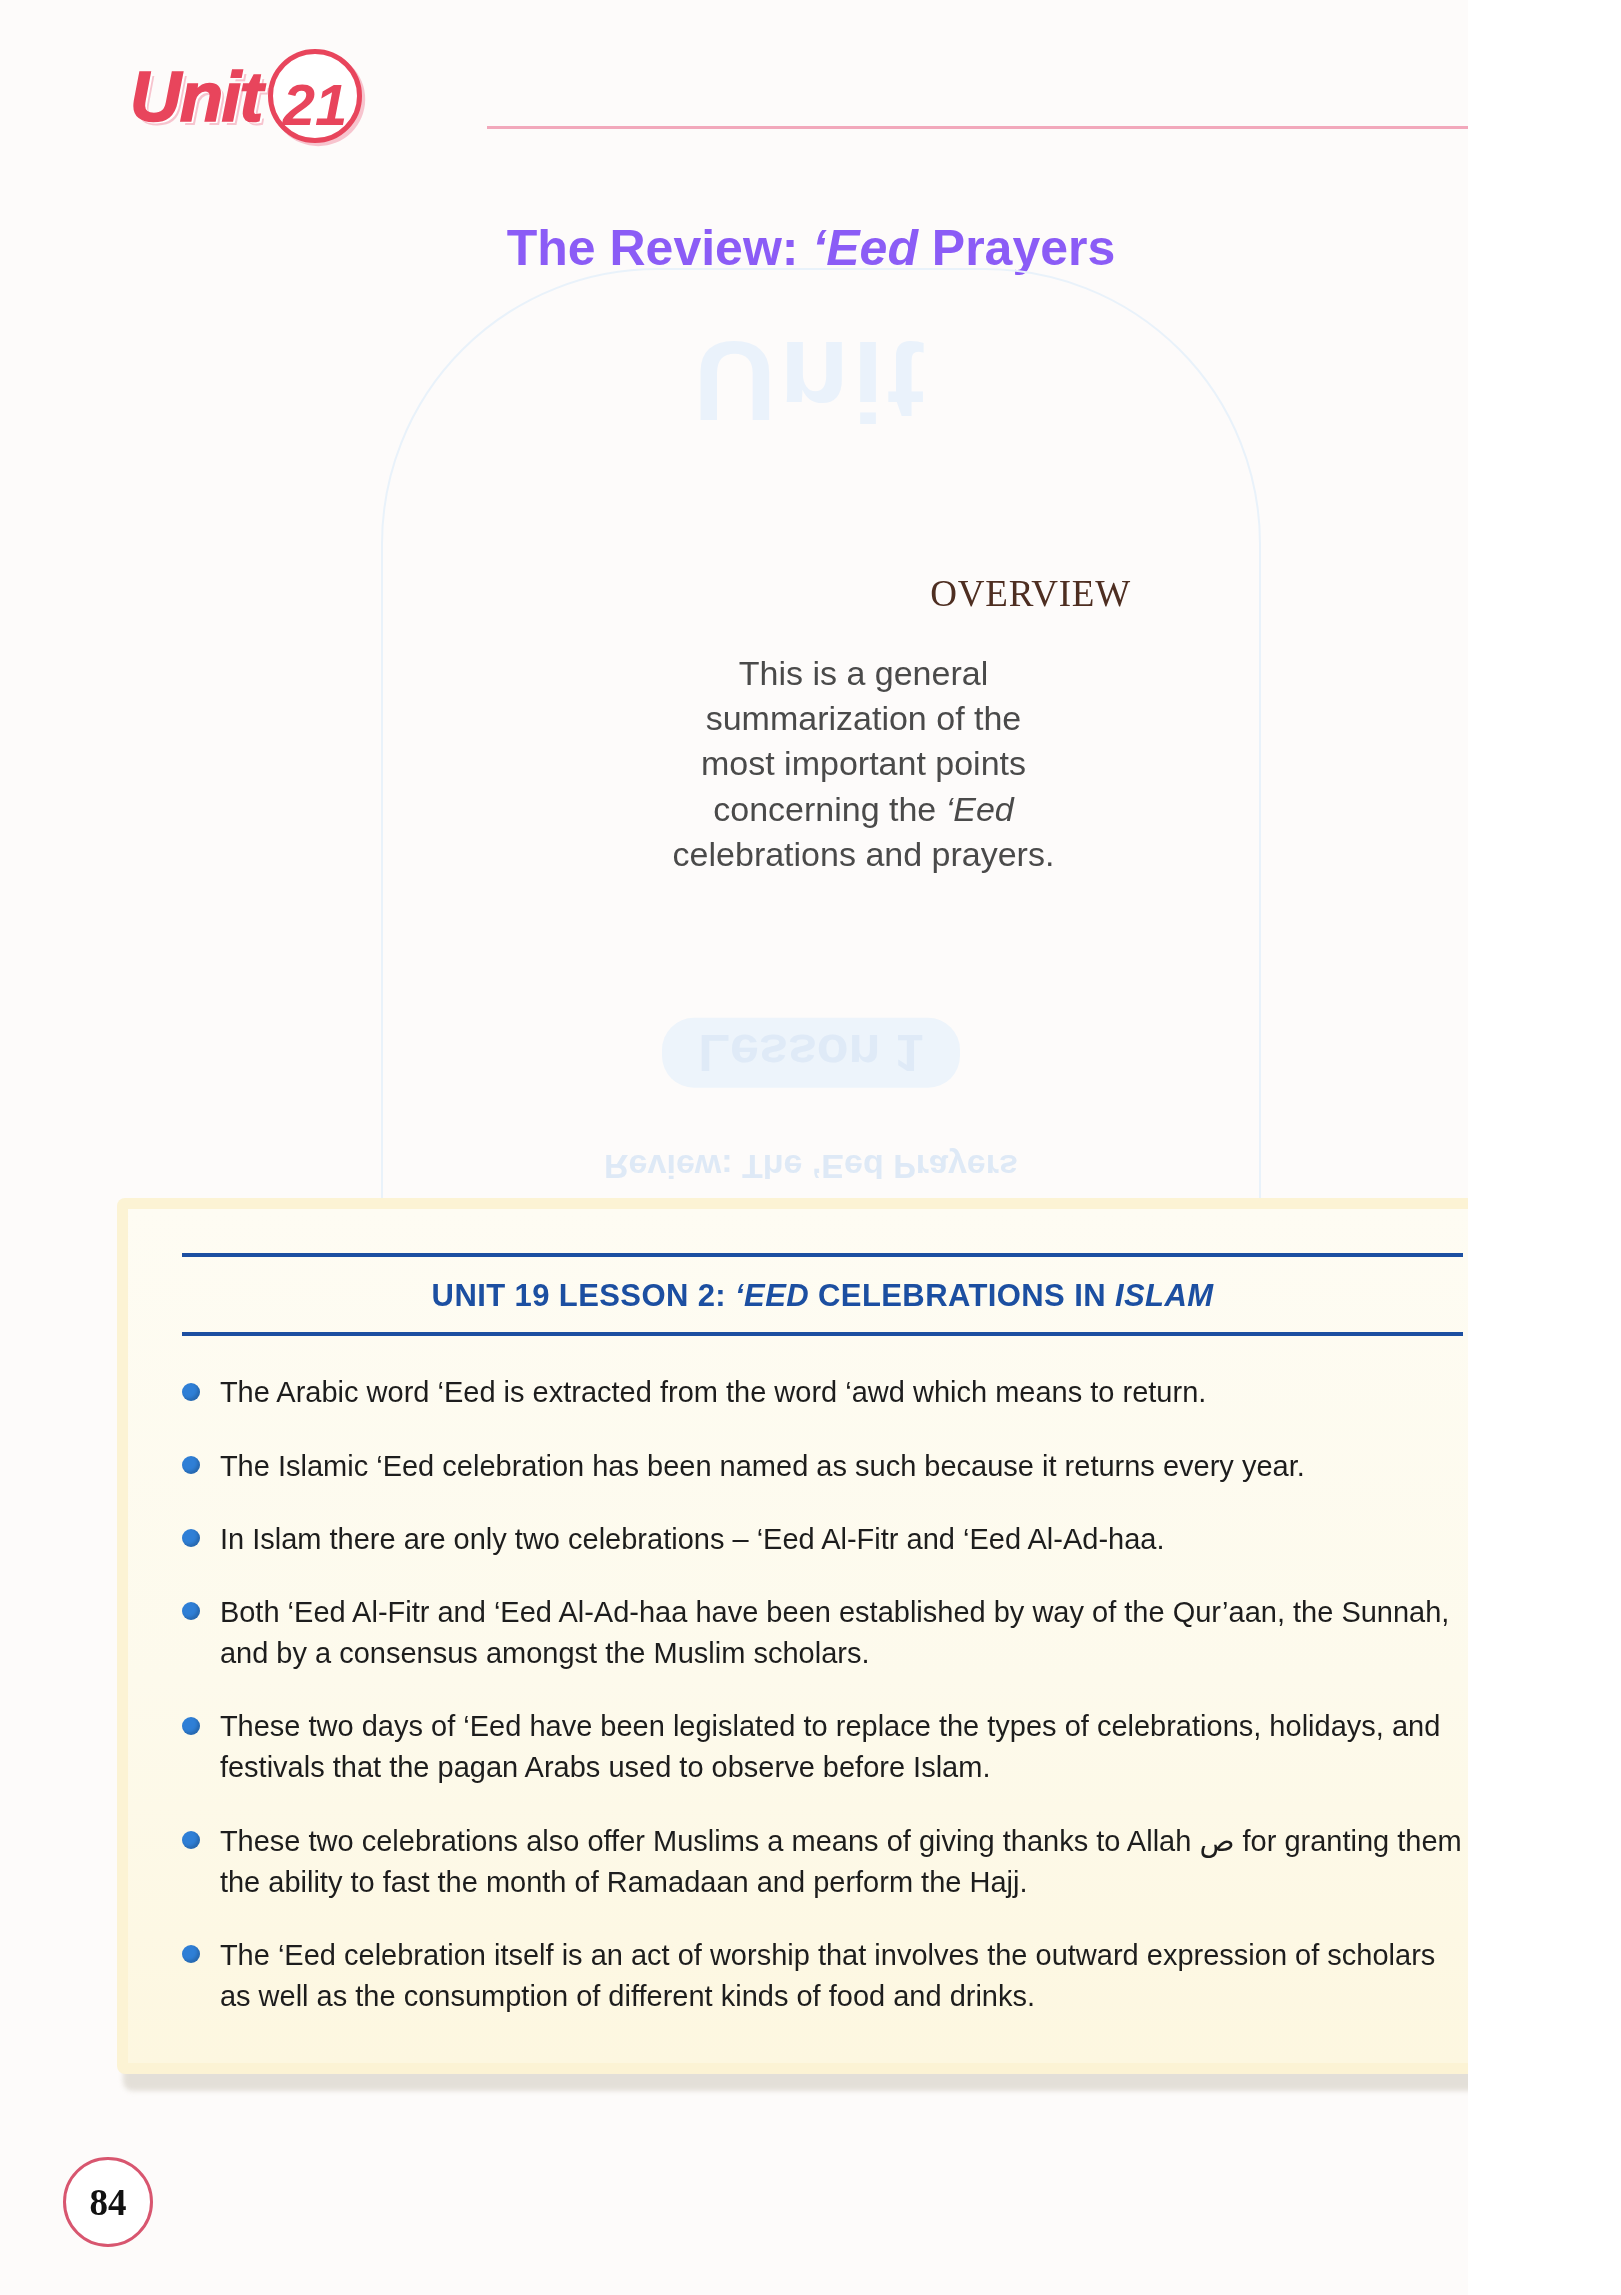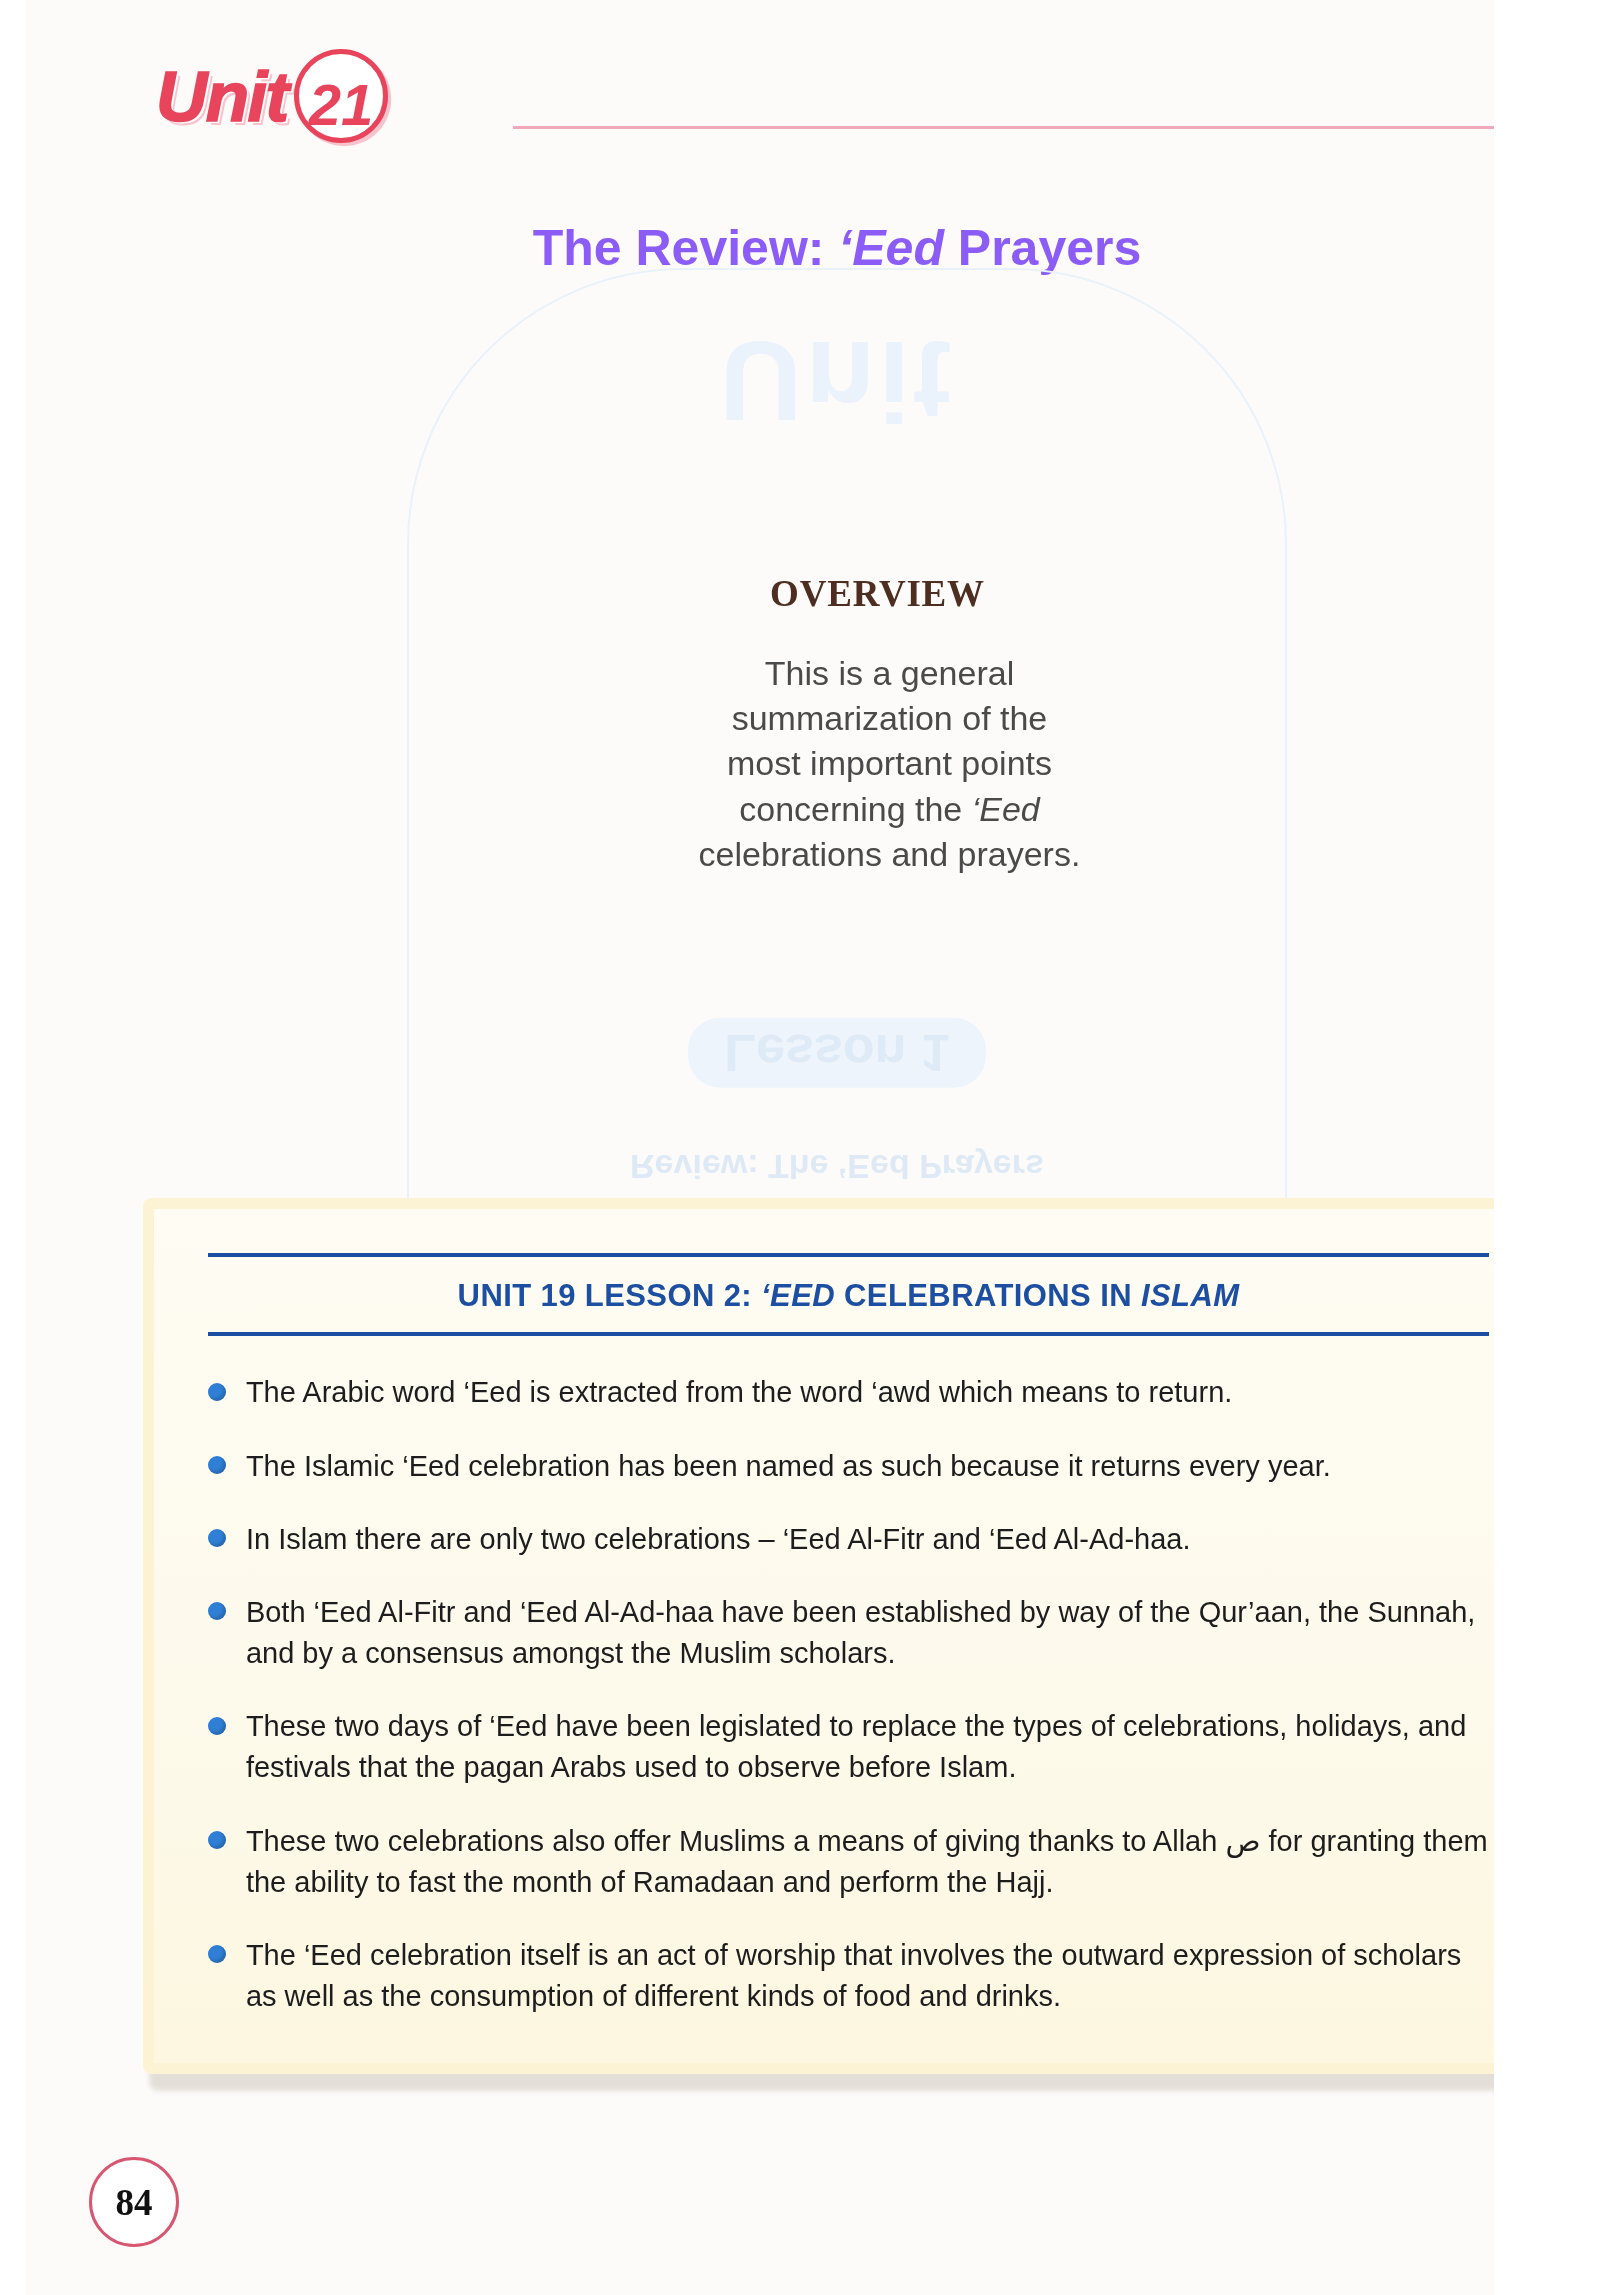--- a/index.html
+++ b/index.html
@@ -9,21 +9,20 @@
   }
   body {
     font-family: "Liberation Sans", sans-serif;
   }
   .page {
     position: relative;
     width: 1468px;
     height: 2295px;
     overflow: hidden;
     background: #fdfbfa;
-    margin-left: 26px;
   }
 
   
   .swoosh-top {
     position: absolute;
     left: -422px;
     top: -795px;
     width: 1216px;
     height: 1216px;
     border-radius: 50%;
@@ -215,23 +214,23 @@
       2% 82%, 0.4% 66%, 2.2% 50%, 0.3% 34%, 2.4% 18%
     );
   }
   .parchment-inner {
     position: absolute;
     left: 0; top: 0; right: 0; bottom: 0;
     padding: 47px 49px;
     box-sizing: border-box;
   }
   .ov-title {
-    text-align: center;
+    text-align: right;
     font-family: "Liberation Serif", serif;
-    font-weight: bold;
+    font-weight: normal;
     font-size: 37px;
     color: #4e2e21;
     letter-spacing: 0.8px;
     margin-bottom: 36px;
   }
   .ov-body {
     font-size: 34px;
     line-height: 1.33;
     color: #4a4a4a;
     padding-left: 24px;

